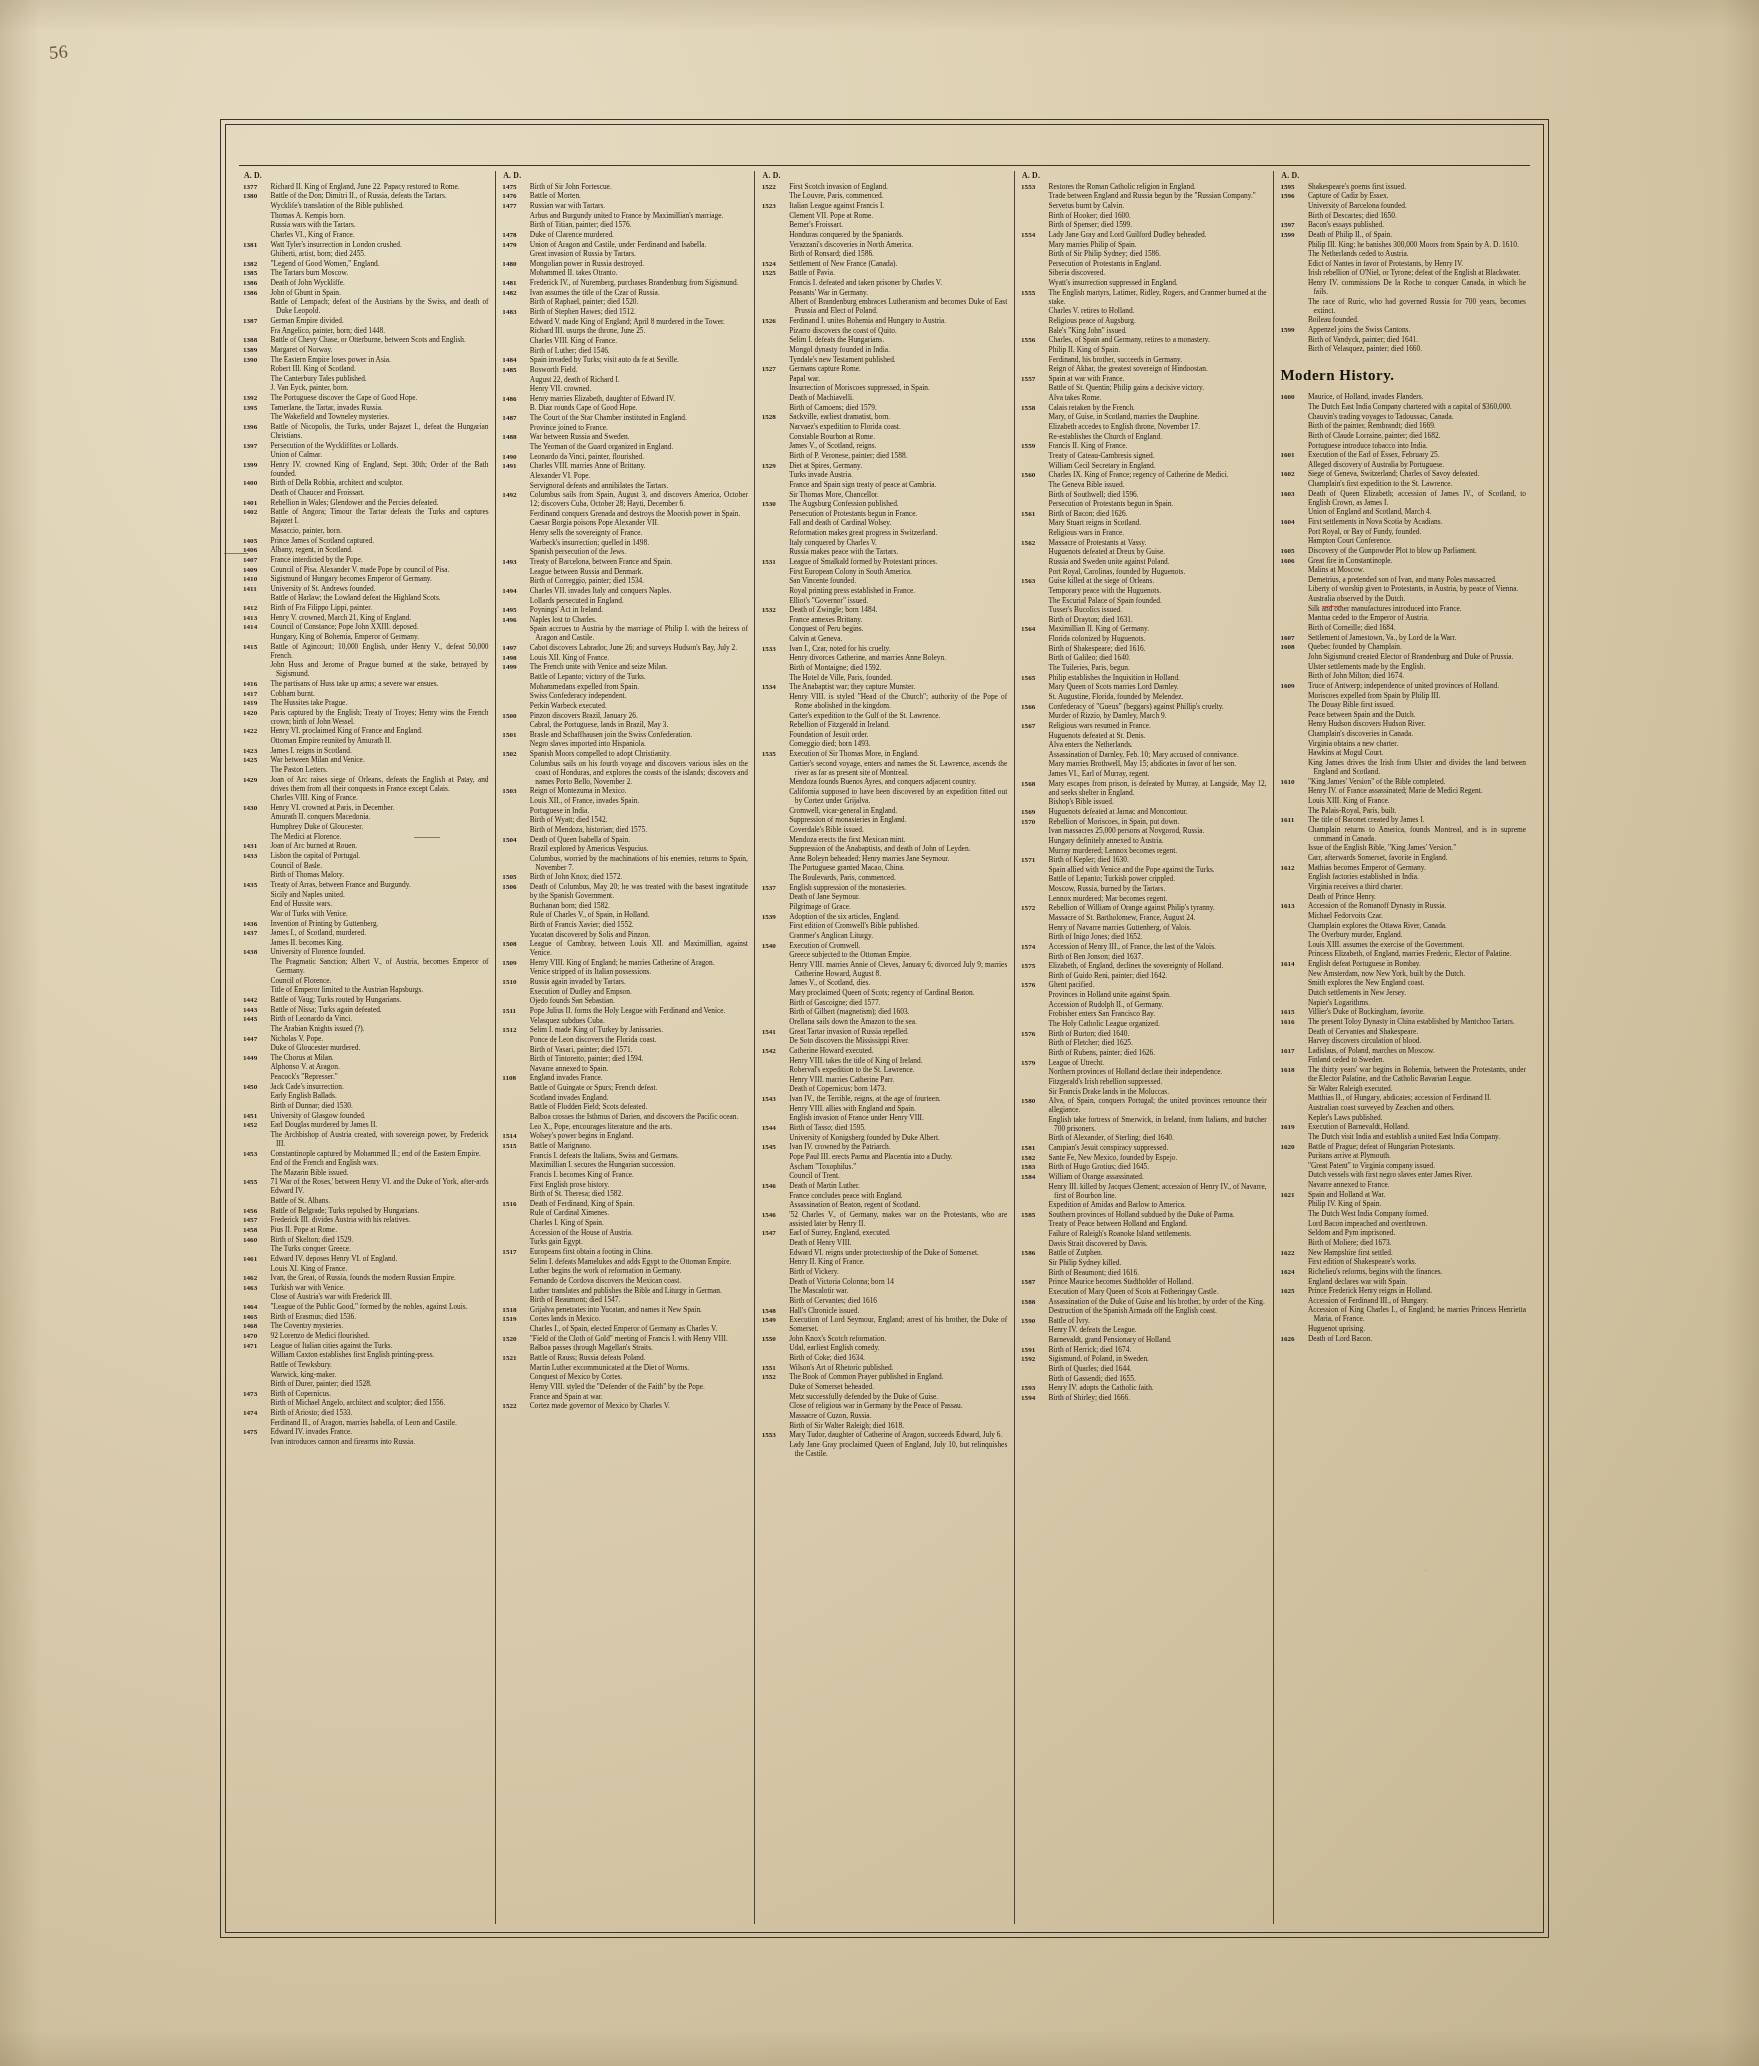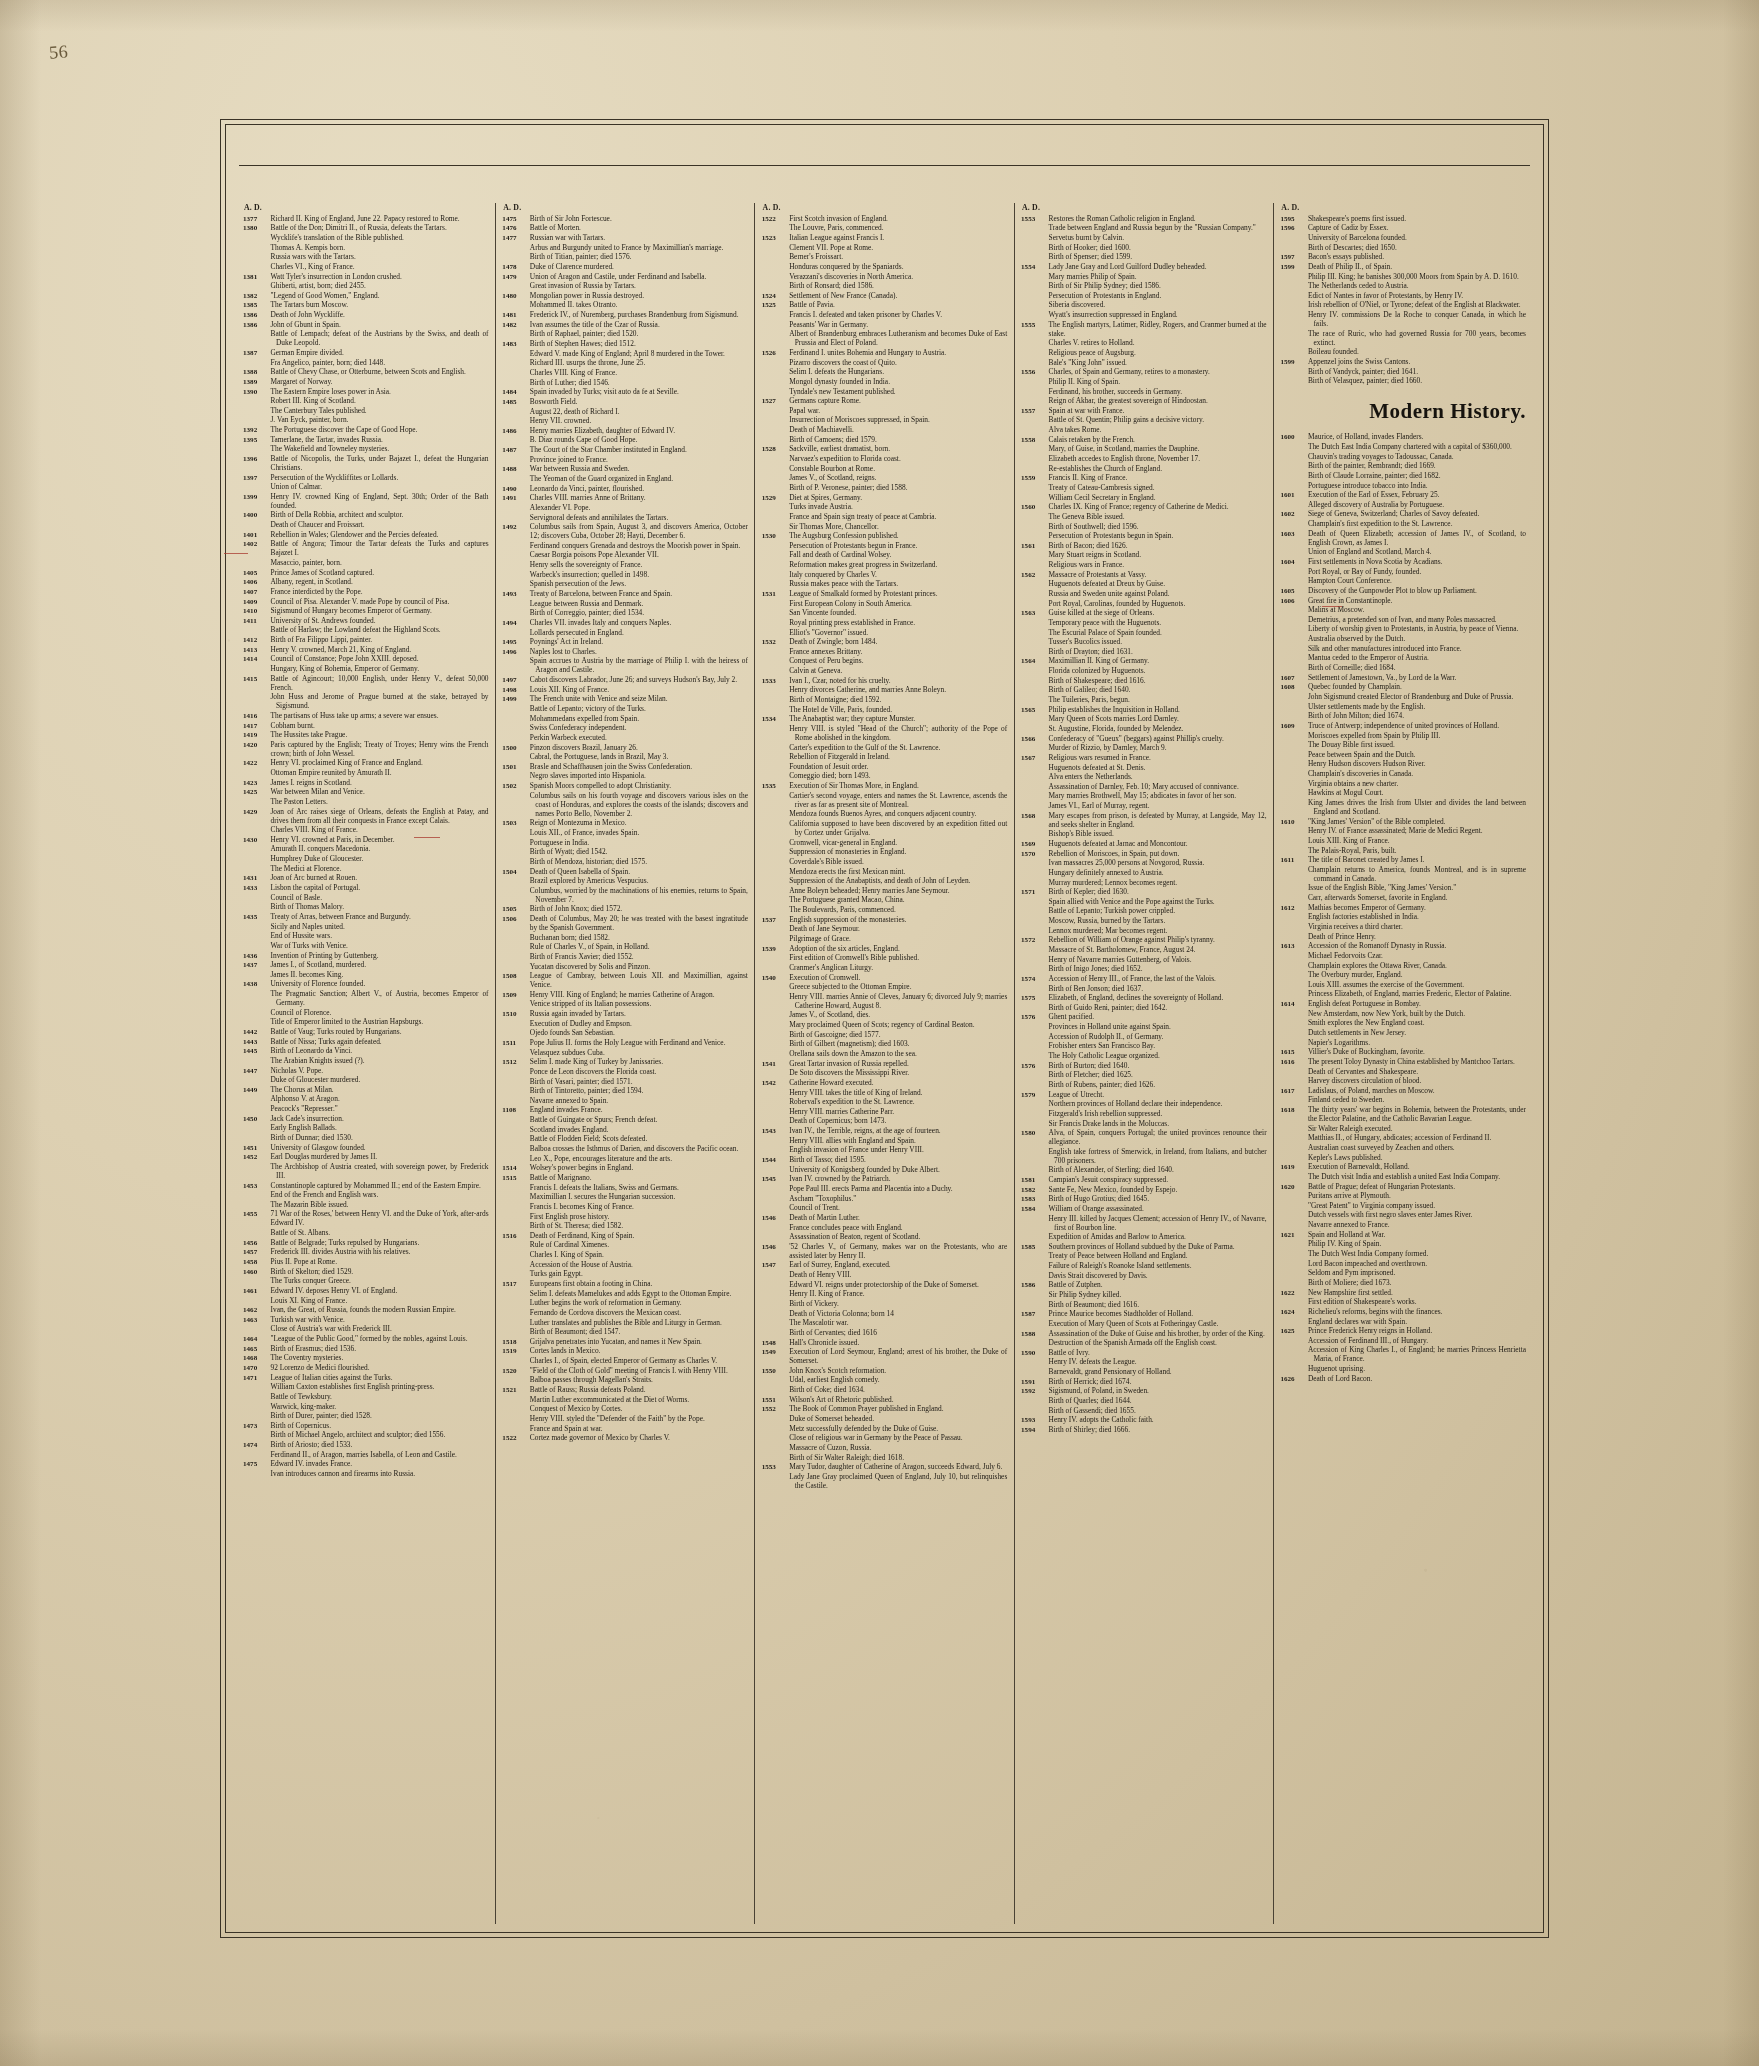--- a/index.html
+++ b/index.html
@@ -64,21 +64,20 @@
   #columns {
     position:absolute;
     left:15.6px; right:15.6px; top:51px; bottom:13px;
     display:flex;
   }
   .col {
     flex:1 1 0;
     padding:0 6.4px;
     position:relative;
     box-sizing:border-box;
-    margin-top:32px;
   }
   .col + .col { border-left:0.5px solid #4a4234; }
   .ad {
     font-size:7.8px;
     letter-spacing:0.2px;
     color:#241f18;
     margin:0 0 2.7px 0.9px;
     font-weight:bold;
   }
   .entry {
@@ -101,24 +100,24 @@
   .tx {
     flex:1 1 auto;
     text-align:justify;
     text-indent:0;
     hyphens:auto;
     padding-left:0.9px;
     text-justify:inter-word;
   }
   .tx.ind { padding-left:6.4px; text-indent:-5.5px; }
   .modern-head {
-    font-size:21px;
+    font-size:15px;
     font-weight:bold;
     letter-spacing:0.5px;
-    text-align:right;
+    text-align:left;
     margin:13px 0 9.2px 0;
     color:#16130e;
     font-family:"Liberation Serif", serif;
   }
   .redline {
     position:absolute;
     height:1.4px;
     background:#a8392f;
     opacity:.75;
     pointer-events:none;

